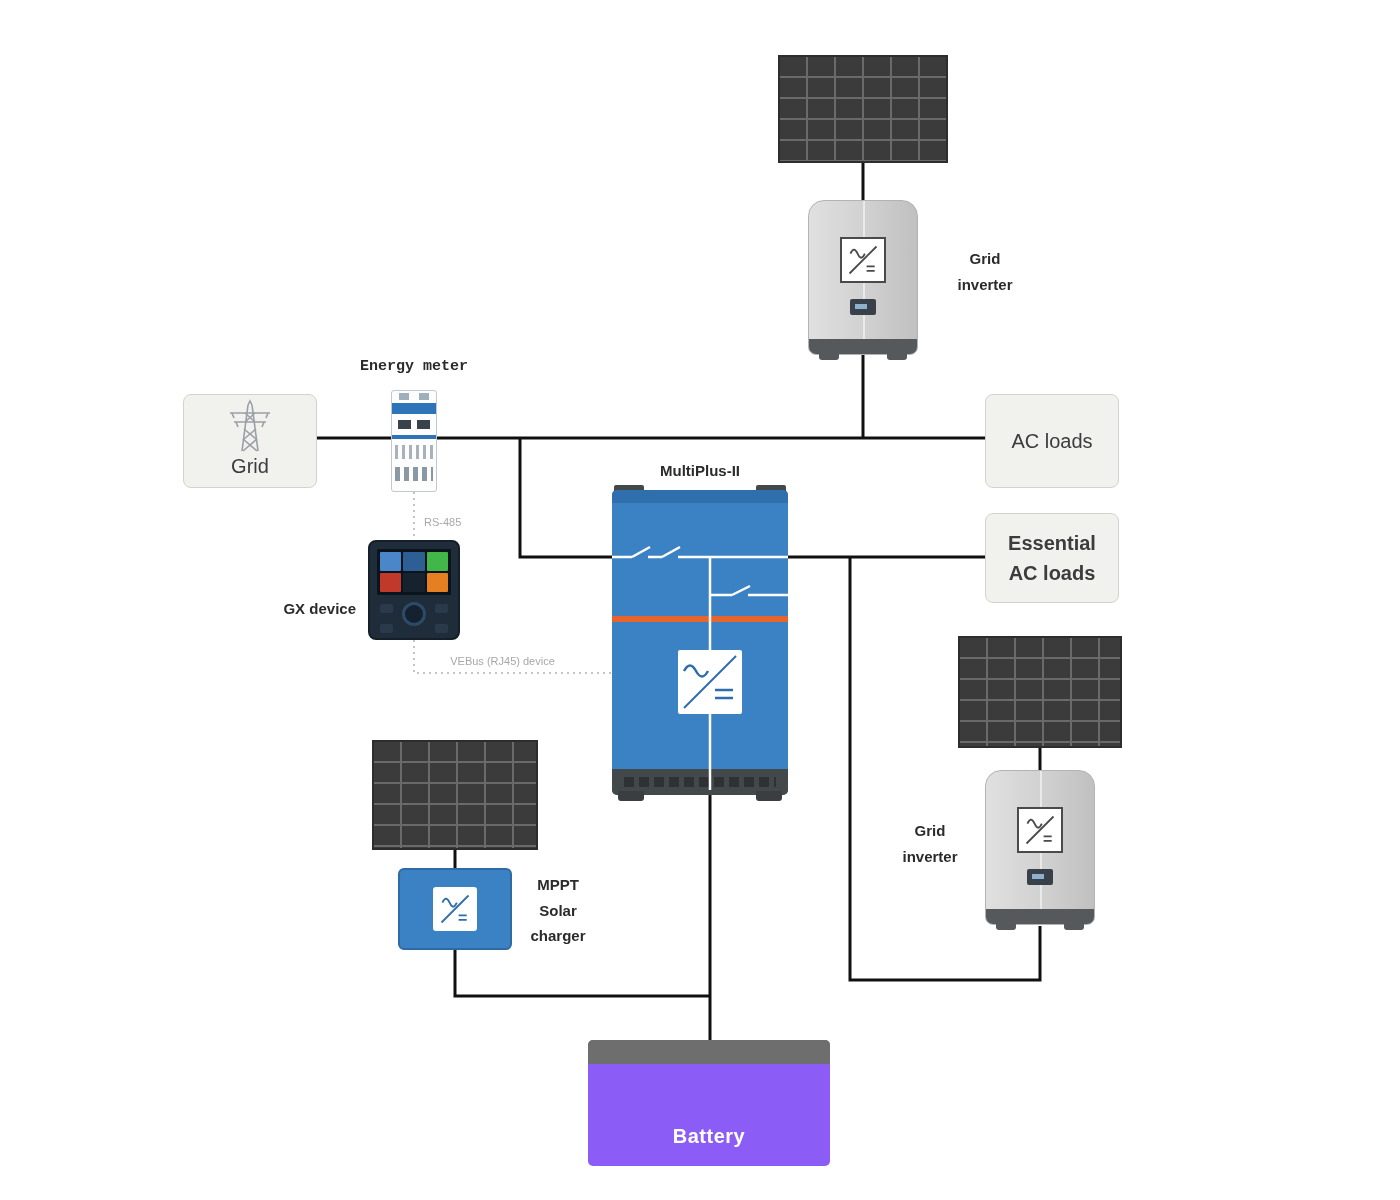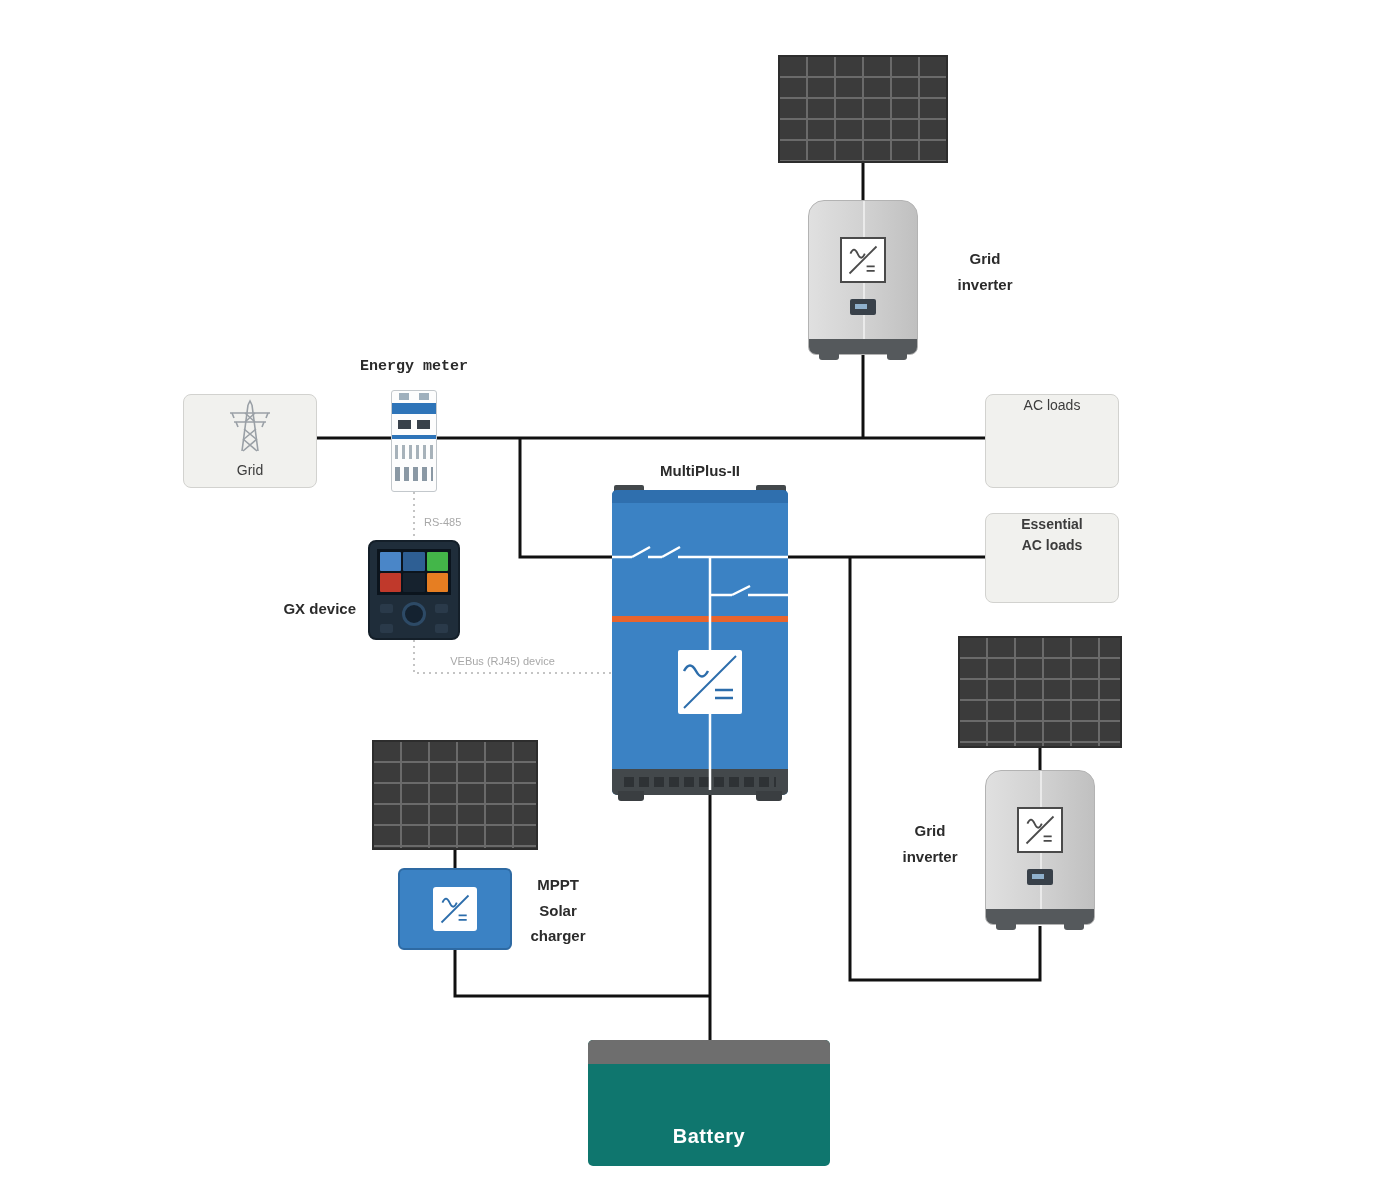--- a/index.html
+++ b/index.html
@@ -11,22 +11,22 @@
   
   .lbl{position:absolute;z-index:3;color:#2b2b2b;font-size:15px;line-height:1.7;
        white-space:pre-line;text-align:center;}
   .lbl.b700{font-weight:700;}
   .lbl.b600{font-weight:600;}
   .lbl.small{font-size:11px;color:#a8a8a8;font-weight:400;line-height:1.3;}
   .lbl.right{text-align:right;}
 
   
   .node-box{background:#f1f1ee;border:1px solid #d2d2cf;border-radius:8px;
-            display:flex;justify-content:center;
-            color:#3c3c3c;font-size:14px;line-height:1.5;text-align:center;white-space:pre-line;}
+            display:flex;align-items:center;justify-content:center;
+            color:#3c3c3c;font-size:20px;line-height:1.5;text-align:center;white-space:pre-line;}
 
   
   .solar-panel{background-color:#3b3b3b;border:2px solid #2d2d2d;box-sizing:border-box;
     background-image:
       repeating-linear-gradient(90deg, transparent 0 26px, #6a6a6a 26px 28px),
       repeating-linear-gradient(180deg, transparent 0 19px, #6a6a6a 19px 21px);}
 
   
   .grid-inverter{width:110px;height:155px;background:linear-gradient(90deg,#e0e0e0,#d0d0d0 55%,#c0c0c0);
     border:1px solid #b3b3b3;border-radius:16px 16px 8px 8px;box-sizing:border-box;}
@@ -78,21 +78,21 @@
   .em-band1{position:absolute;left:0;right:0;top:12px;height:11px;background:#2e74b8;}
   .em-win{position:absolute;top:29px;width:13px;height:9px;background:#39424b;}
   .em-win.l{left:6px;} .em-win.r{right:6px;}
   .em-band2{position:absolute;left:0;right:0;top:44px;height:4px;background:#2e74b8;}
   .em-teeth1{position:absolute;left:3px;right:3px;top:54px;height:14px;
     background:repeating-linear-gradient(90deg,#a7b2ba 0 3px,transparent 3px 7px);}
   .em-teeth2{position:absolute;left:3px;right:3px;top:76px;height:14px;
     background:repeating-linear-gradient(90deg,#8a98a4 0 5px,transparent 5px 9px);}
 
   
-  .battery{width:242px;height:126px;background:#0f766e;border-radius:5px;}
+  .battery{width:242px;height:126px;background:#8b5cf6;border-radius:5px;}
   .bat-top{position:absolute;left:0;right:0;top:0;height:24px;background:#6e6e6e;border-radius:5px 5px 0 0;}
   .bat-label{position:absolute;left:0;right:0;bottom:18px;text-align:center;
     color:#ffffff;font-size:20px;font-weight:700;letter-spacing:.5px;}
 
   .icon-svg{display:block;}
 </style>
 </head>
 <body>
 
 <div class="canvas">

